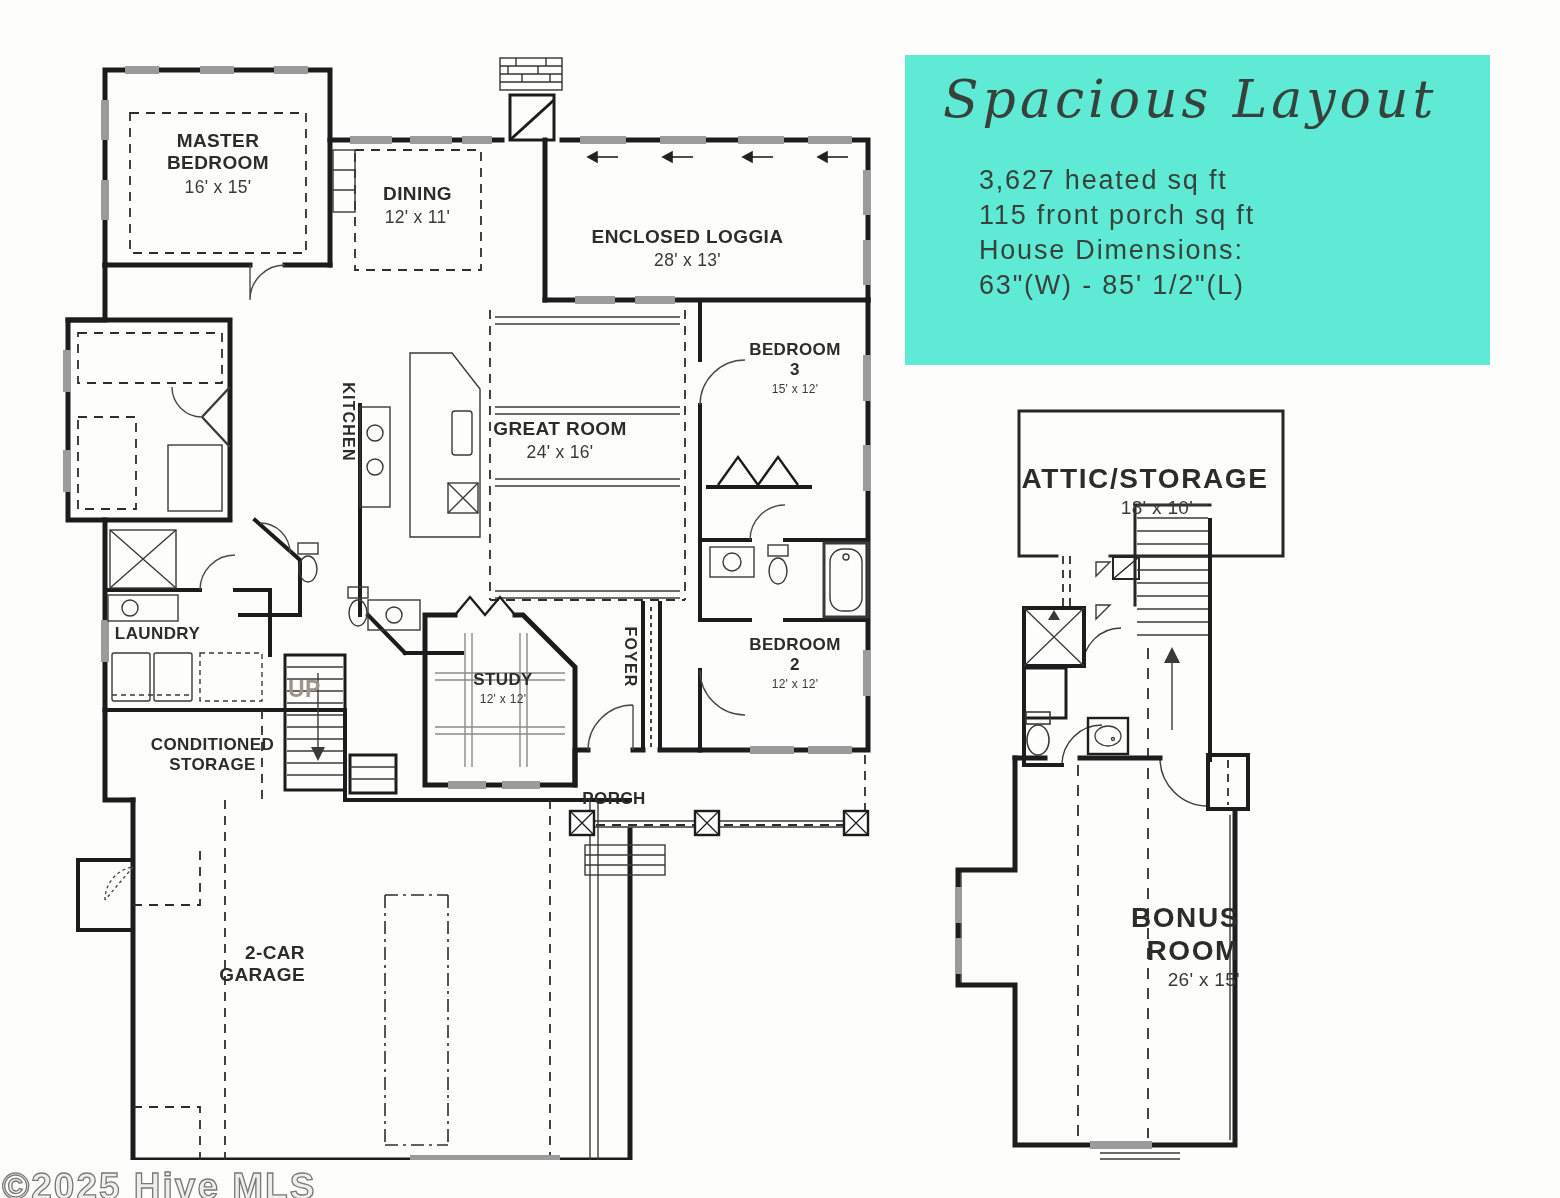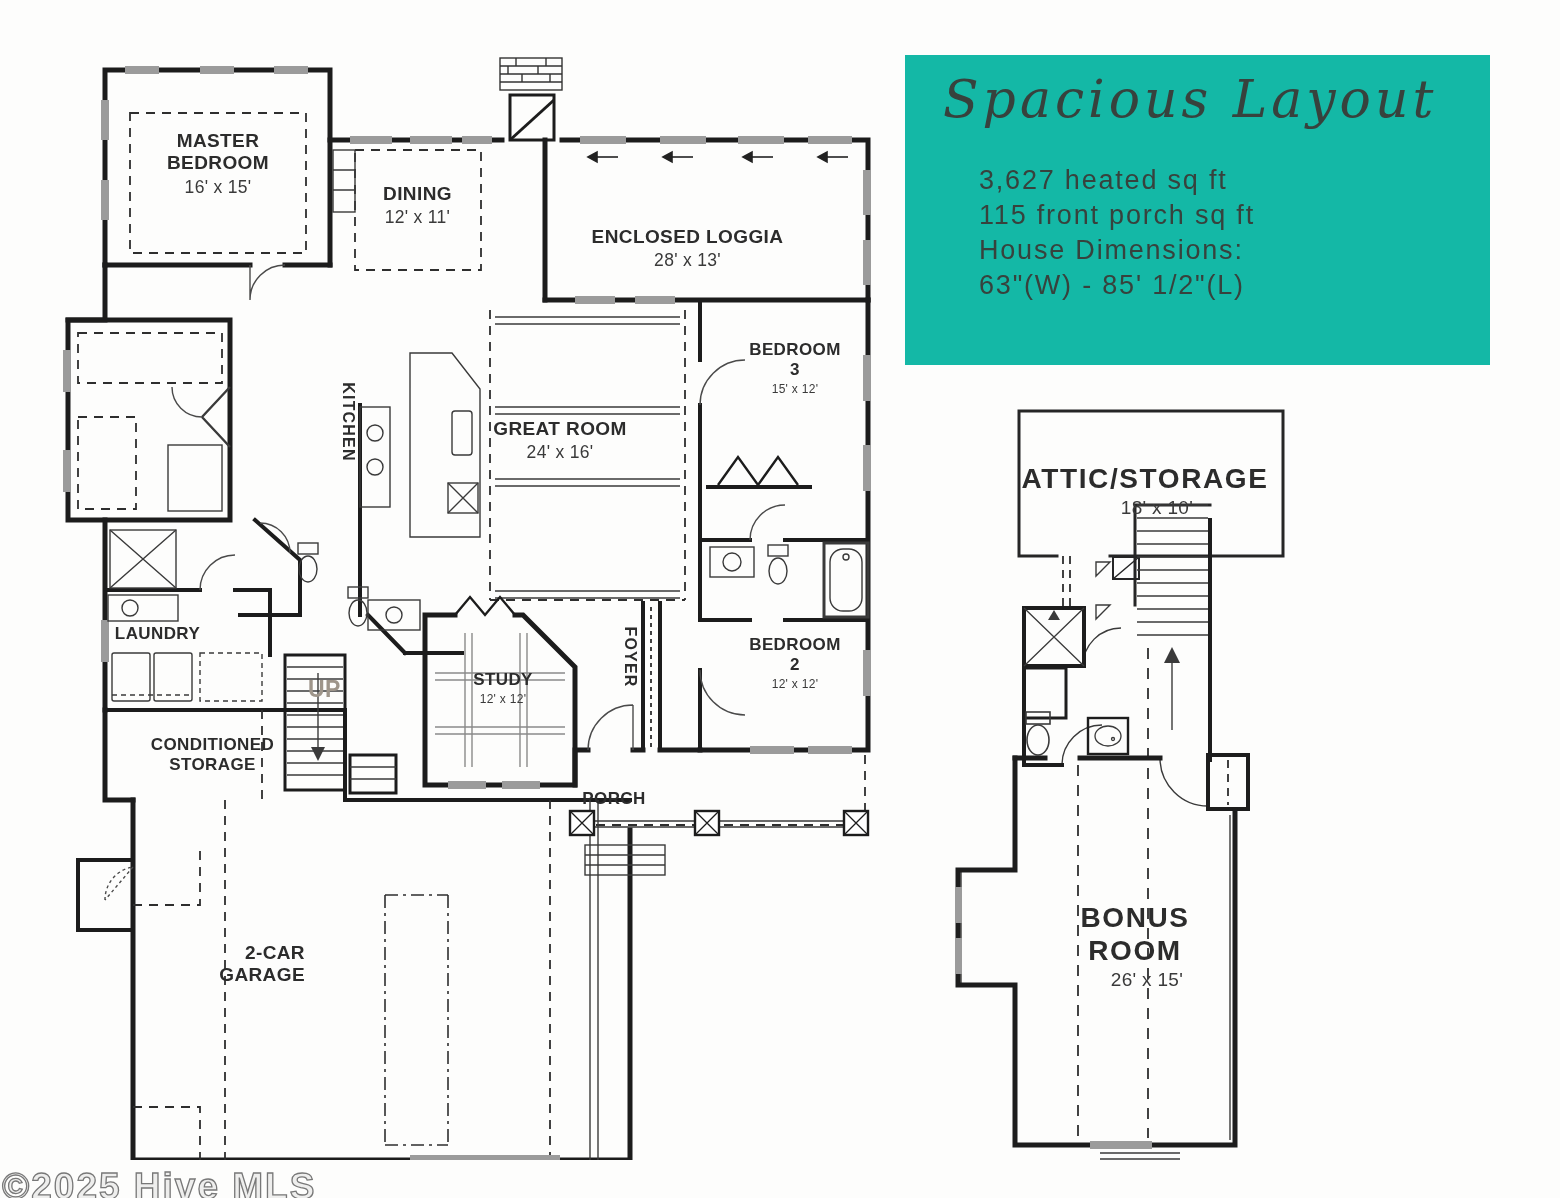--- a/index.html
+++ b/index.html
@@ -8,21 +8,21 @@
   svg{position:absolute;}
   .rlabel{position:absolute;text-align:center;color:#2c2c2c;}
   .rname{font-weight:700;font-size:17px;letter-spacing:.4px;line-height:1.18;}
   .rdims{font-size:12px;margin-top:2px;color:#3a3a3a;letter-spacing:.3px;}
   .md .rname{font-size:19px;}
   .md .rdims{font-size:17.5px;}
   .lg .rname{font-size:28px;letter-spacing:1.6px;}
   .lg .rdims{font-size:19px;padding-left:24px;}
   .vert{transform:rotate(90deg);}
   .vert .rname{font-size:16px;letter-spacing:1.2px;white-space:nowrap;}
-  .up-label{position:absolute;font-size:23px;font-weight:600;color:#9e958a;letter-spacing:.5px;margin-left:20px;}
+  .up-label{position:absolute;font-size:23px;font-weight:600;color:#9e958a;letter-spacing:.5px;}
   .info-panel{position:absolute;left:905px;top:55px;width:585px;height:310px;}
   .info-title{position:absolute;left:38px;top:14px;width:520px;
       font-family:"DejaVu Serif",serif;font-style:italic;font-weight:400;
       font-size:52px;letter-spacing:4px;white-space:nowrap;}
   .info-lines{position:absolute;left:46px;top:108px;font-size:27px;line-height:35px;letter-spacing:1.8px;margin-left:28px;}
   .watermark{position:absolute;left:2px;top:1166px;font-size:37px;font-weight:700;letter-spacing:2px;
       color:rgba(130,130,130,0.12);-webkit-text-stroke:1.3px #787878;white-space:nowrap;}
 </style>
 </head>
 <body>
@@ -304,26 +304,26 @@
     <div class="rname">PORCH</div>
   </div>
   <div class="rlabel md" style="left:190px;top:942px;width:115px;text-align:right;">
     <div class="rname">2-CAR GARAGE</div>
   </div>
 
   <div class="rlabel lg" style="left:1020px;top:462px;width:250px;">
     <div class="rname">ATTIC/STORAGE</div>
     <div class="rdims">18' x 10'</div>
   </div>
-  <div class="rlabel lg" style="left:1030px;top:901px;width:210px;">
+  <div class="rlabel lg" style="left:1030px;top:901px;width:210px;text-align:right;">
     <div class="rname">BONUS ROOM</div>
     <div class="rdims">26' x 15'</div>
   </div>
 
-  <div class="info-panel" id="infoPanel" style="background: #14b8a6;">
+  <div class="info-panel" id="infoPanel" style="background: #5eead4;">
     <div class="info-title" id="infoTitle" style="color: rgb(55, 66, 61);">Spacious Layout</div>
     <div class="info-lines" id="infoLines" style="color: rgb(55, 66, 61);">
       <div>3,627 heated sq ft</div>
       <div>115 front porch sq ft</div>
       <div>House Dimensions:</div>
       <div>63"(W) - 85' 1/2"(L)</div>
     </div>
   </div>
 
   <div class="watermark">©2025 Hive MLS</div>

